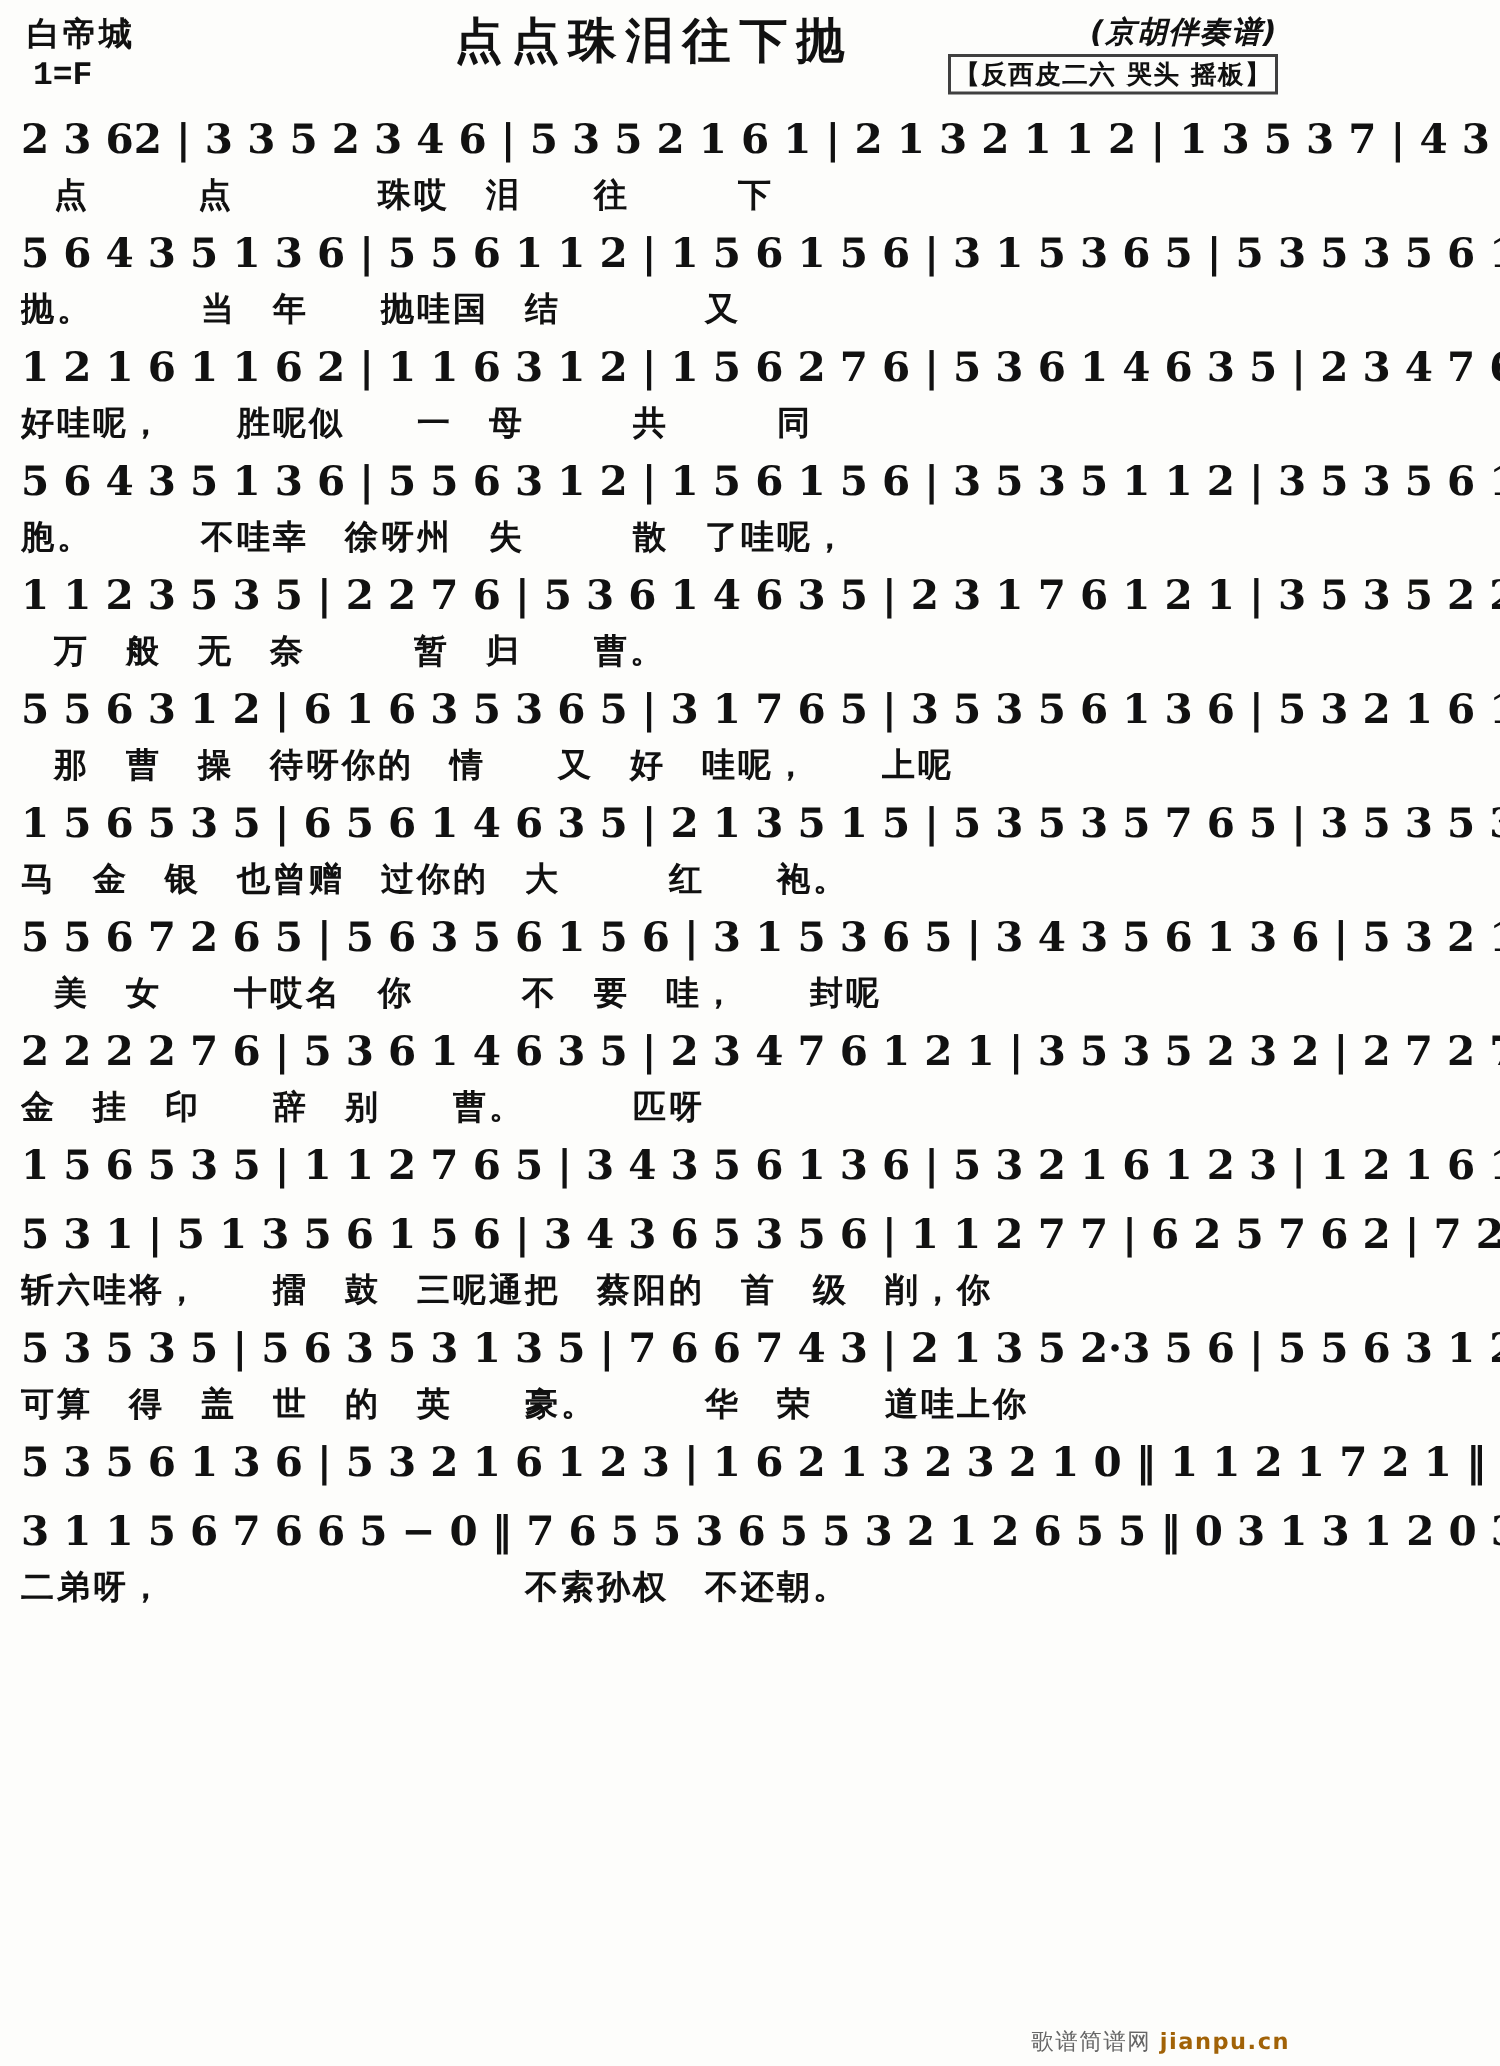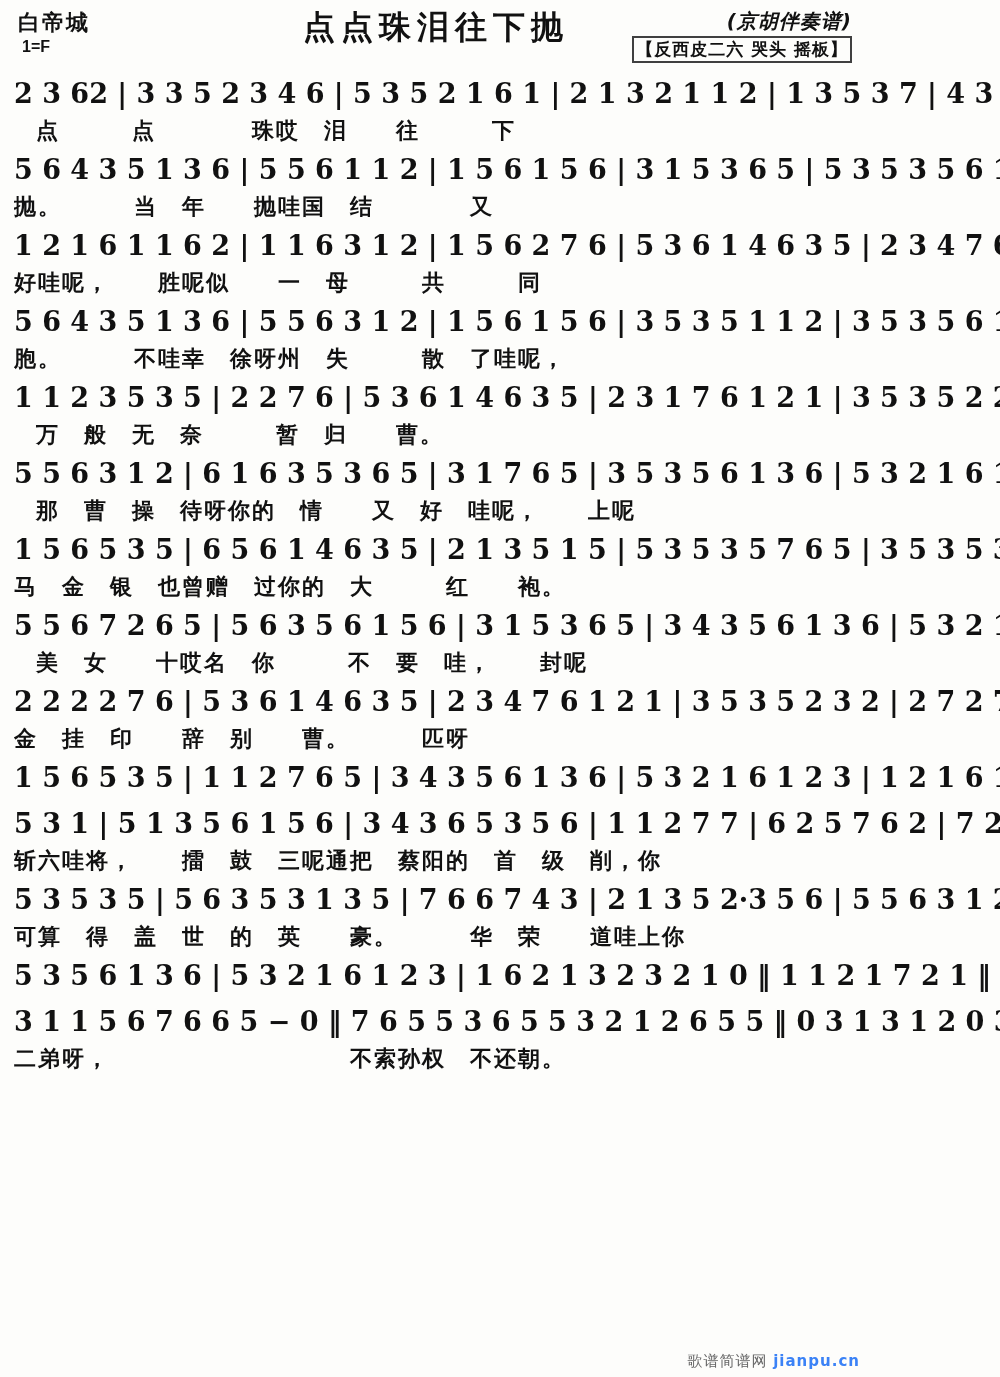--- a/index.html
+++ b/index.html
@@ -23,22 +23,22 @@
     height:64px;
   }
   .opera-name{
     position:absolute;left:4px;top:2px;
     font-size:22px;font-weight:bold;
     letter-spacing:2px;
     font-family:"DejaVu Sans", sans-serif;
   }
   .key-sig{
     position:absolute;left:8px;top:32px;
-    font-size:16px;font-weight:bold;
-    font-family:Liberation Sans, sans-serif;
+    font-size:22px;font-weight:bold;
+    font-family:Liberation Mono, monospace;
   }
   .title{
     position:absolute;left:0;right:0;top:0;
     text-align:center;
     font-size:32px;font-weight:bold;
     letter-spacing:6px;
   }
   .credit{
     position:absolute;right:6px;top:2px;
     font-size:20px;font-weight:bold;
@@ -84,21 +84,21 @@
   
   .watermark{
     position:absolute;
     right:12px;bottom:6px;
     font-size:15px;
     color:#666;
     letter-spacing:1px;
     font-family:"DejaVu Sans", sans-serif;
   }
   .watermark .site{
-    color:#3b82f6;font-weight:bold;
+    color:#a16207;font-weight:bold;
   }
 </style>
 </head>
 <body>
 
 <div class="sheet">
 
   <div class="header">
     <div class="opera-name">白帝城</div>
     <div class="key-sig">1=F</div>

